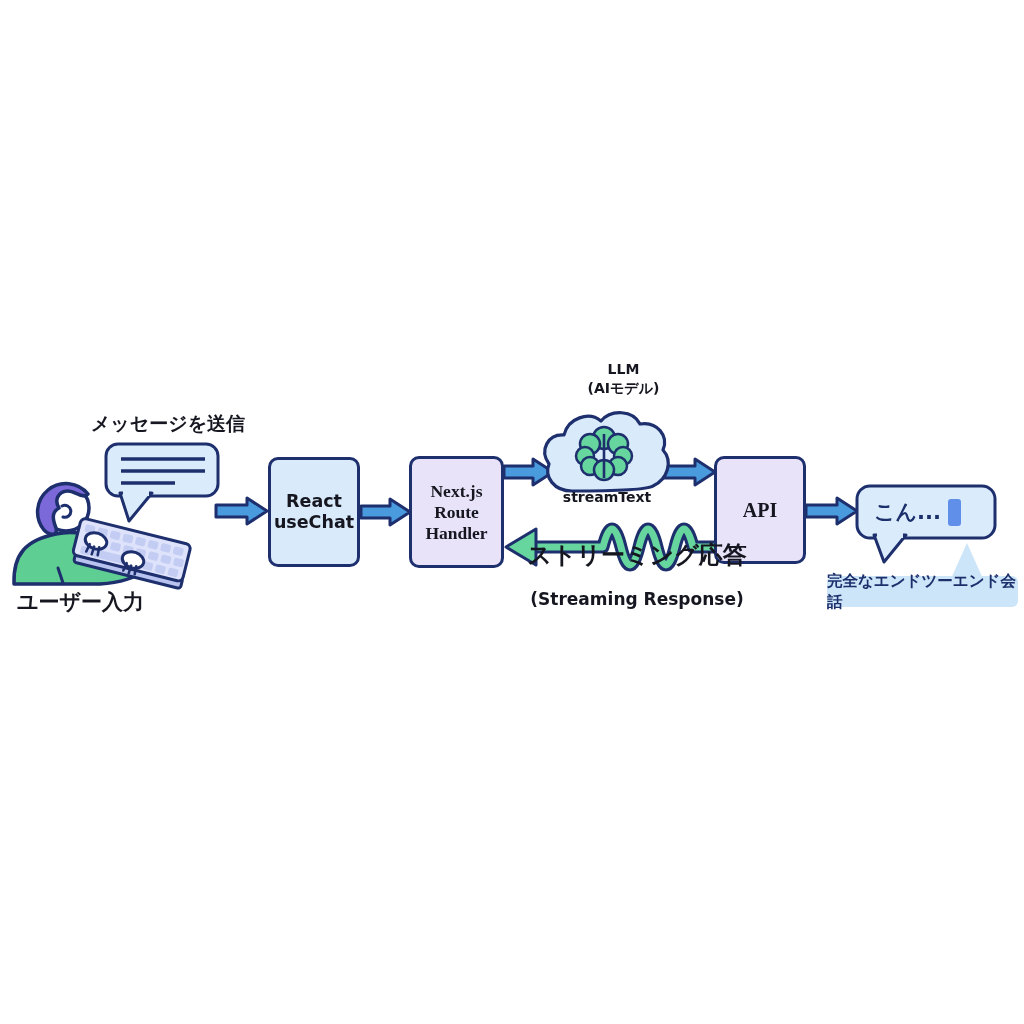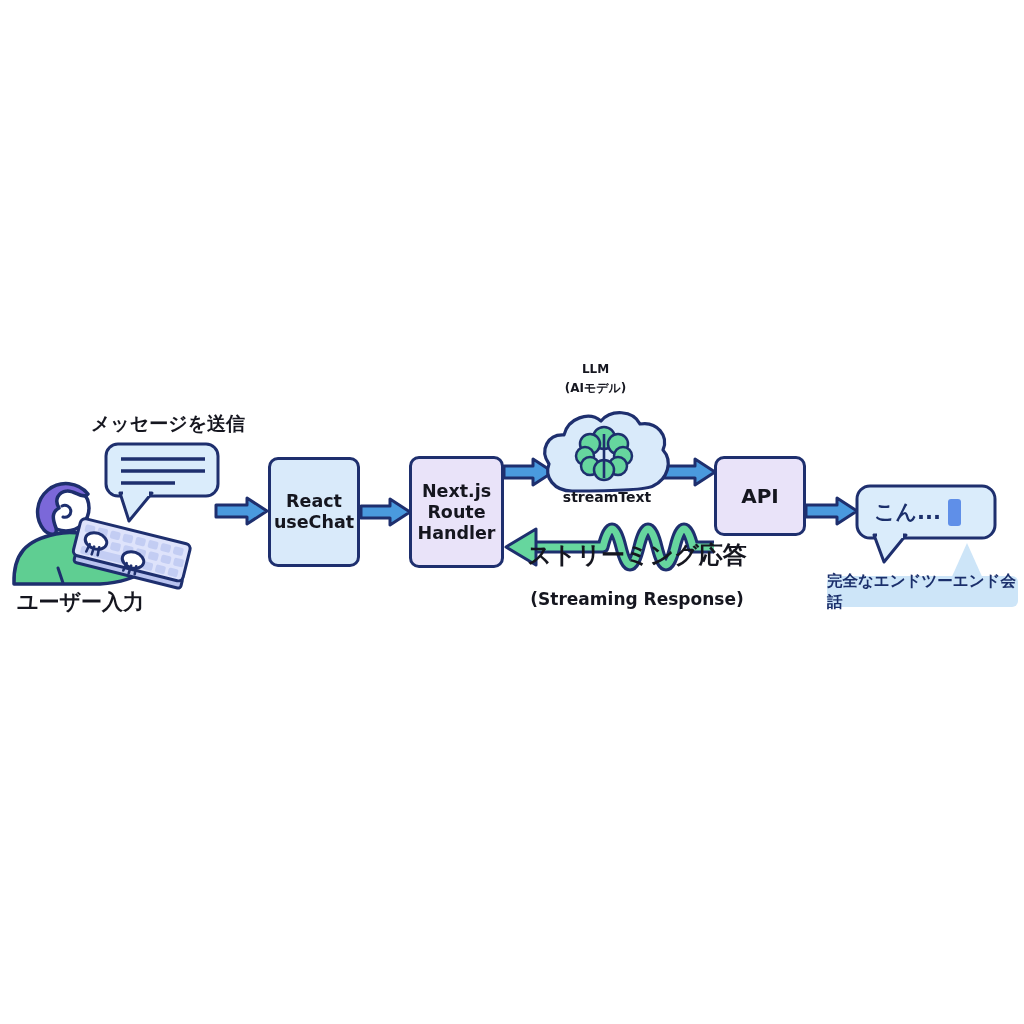--- a/index.html
+++ b/index.html
@@ -12,21 +12,21 @@
   body{background:var(--bg);font-family:"DejaVu Sans","Liberation Sans",sans-serif;}
   .canvas{position:relative;width:1024px;height:1024px;background:var(--bg);overflow:hidden;}
   .art{position:absolute;left:0;top:0;width:1024px;height:1024px;}
   .node{
     position:absolute;box-sizing:border-box;border:3px solid var(--navy);
     border-radius:10px;display:flex;align-items:center;justify-content:center;
     font-weight:bold;font-size:17.5px;line-height:21px;color:var(--ink);
     text-align:center;white-space:pre-line;
   }
   .node.blue{background:var(--boxblue);justify-content:center;}
-  .node.lav{background:var(--lav);}
+  .node.lav{background:var(--lav);font-family:Liberation Serif, serif;}
   .lbl{
     position:absolute;font-weight:bold;color:var(--ink);text-align:center;
     white-space:pre-line;
   }
   .pill{
     position:absolute;background:var(--pill);border-radius:6px;
     display:flex;align-items:center;justify-content:center;
     font-weight:bold;font-size:15.5px;color:var(--navytext);
   }
   .chat-line{
@@ -140,29 +140,29 @@
 
   <div class="node blue" style="left:268px;top:457px;width:92px;height:110px">
     <span>React
 useChat</span>
   </div>
   <div class="node lav" style="left:409px;top:456px;width:95px;height:112px">
     <span>Next.js
 Route
 Handler</span>
   </div>
-  <div class="node lav" style="left:714px;top:456px;width:92px;height:80px;font-size:20px">
+  <div class="node lav" style="left:714px;top:456px;width:92px;height:108px;font-size:20px">
     <span>API</span>
   </div>
 
   <div class="lbl" style="left:84px;top:411px;width:168px;font-size:19px">メッセージを送信</div>
 
   <div class="lbl" style="left:14px;top:588px;width:130px;font-size:21px;text-align:right">ユーザー入力</div>
 
-  <div class="lbl" style="left:538px;top:360px;width:115px;font-size:12px;line-height:19px">LLM
+  <div class="lbl" style="left:566px;top:360px;width:115px;font-size:14px;line-height:19px">LLM
 (AIモデル)</div>
 
   <div class="lbl" style="left:551px;top:489px;width:112px;font-size:14px">streamText</div>
 
 
   <div class="lbl" style="left:517px;top:539px;width:240px;font-size:24px">ストリーミング応答</div>
 
   <div class="lbl" style="left:512px;top:589px;width:250px;font-size:17px">(Streaming Response)</div>
 
   <div class="chat-line" style="left:857px;top:486px;width:156px;height:52px">

